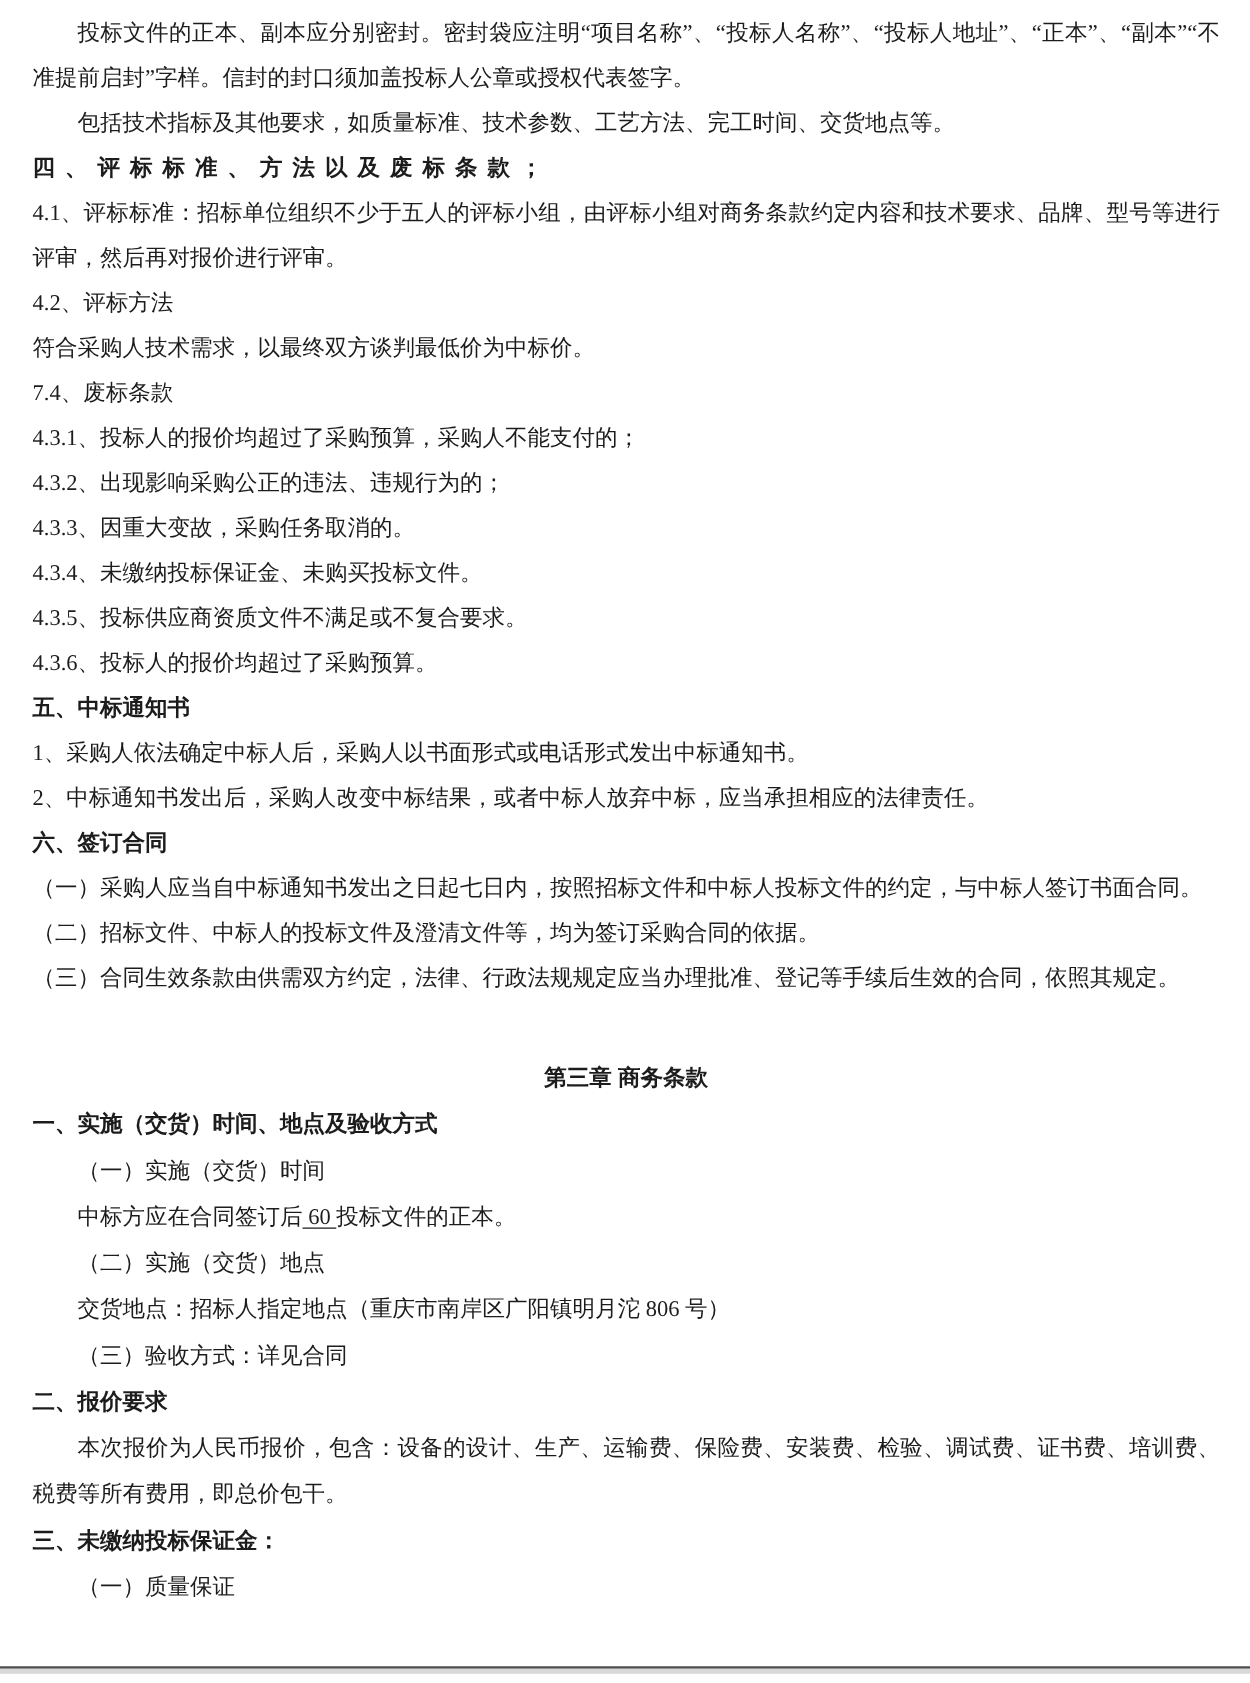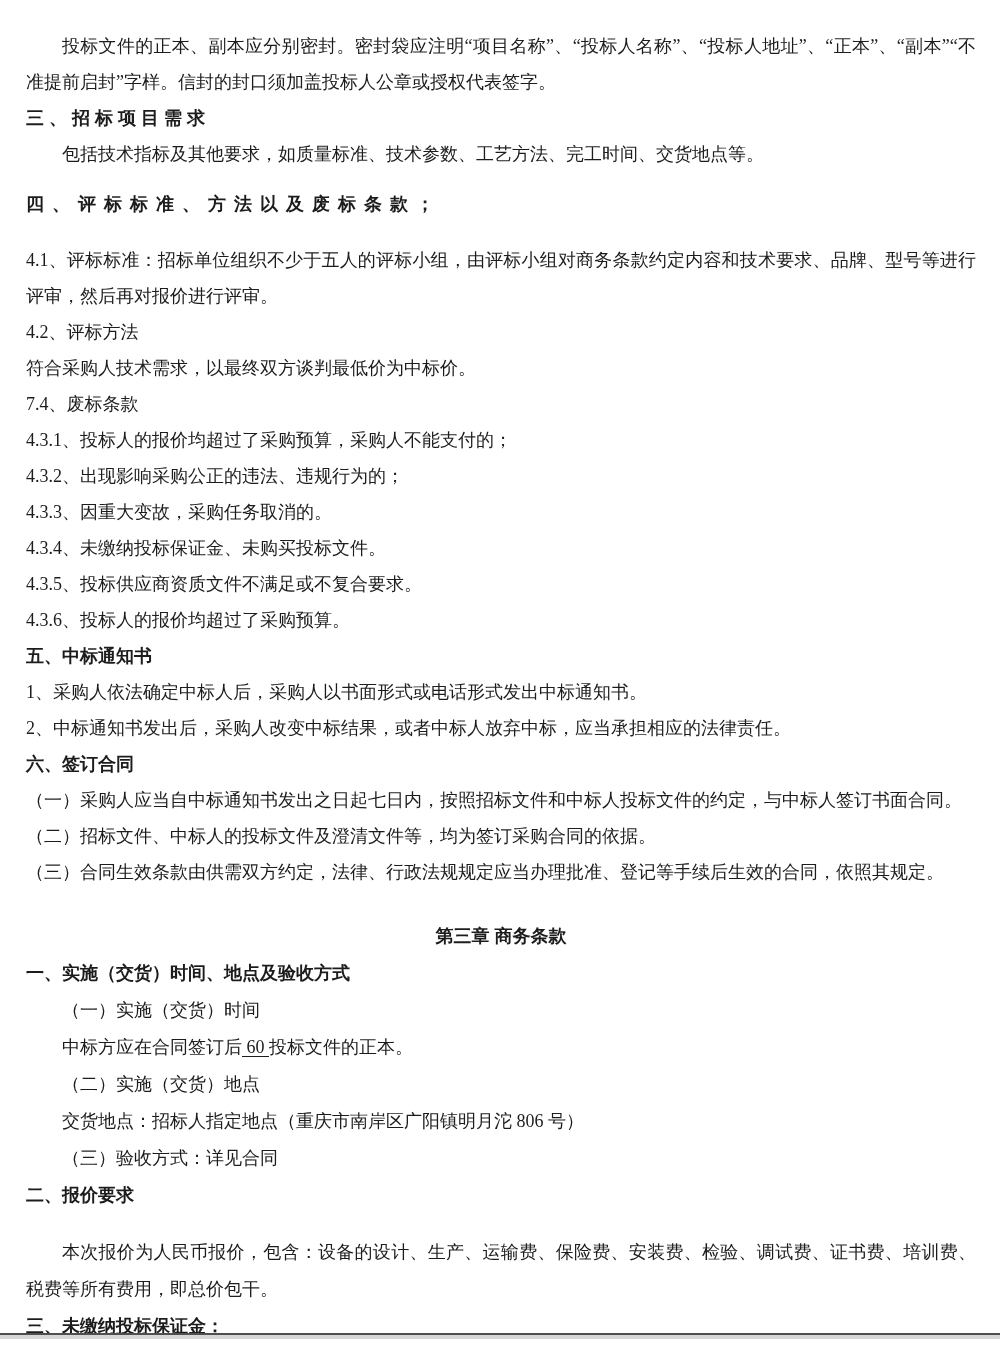--- a/index.html
+++ b/index.html
@@ -26,29 +26,29 @@
   }
   p {
     margin: 0;
     font-size: 18px;
     line-height: 36px;
   }
   .sec-commercial p {
     line-height: 37px;
   }
   .indent { text-indent: 2em; }
-  .just { text-align: justify; word-break: break-all; margin-top: 20px; }
+  .just { text-align: justify; word-break: break-all; }
   .hd {
     font-family: "Liberation Sans", "DejaVu Sans", sans-serif;
     font-weight: bold;
   }
   .sp1 { letter-spacing: 5px; }
-  .sp2 { letter-spacing: 8px; margin-top: 14px; }
+  .sp2 { letter-spacing: 8px; }
   .center { text-align: center; text-indent: 0; }
-  .gap-ch { margin-top: 28px; }
+  .gap-ch { margin-top: 44px; }
   .u {
     text-decoration: underline;
     text-underline-offset: 3px;
   }
   .bottom-rule {
     position: absolute;
     left: 0;
     top: 1333px;
     width: 1000px;
     height: 2px;
@@ -63,21 +63,20 @@
     background: #d8d8d8;
   }
 </style>
 </head>
 <body>
 
 <div class="page">
 
   <p class="indent just">投标文件的正本、副本应分别密封。密封袋应注明“项目名称”、“投标人名称”、“投标人地址”、“正本”、“副本”“不准提前启封”字样。信封的封口须加盖投标人公章或授权代表签字。</p>
 
-  <p class="hd sp1">三、招标项目需求</p>
 
   <p class="indent">包括技术指标及其他要求，如质量标准、技术参数、工艺方法、完工时间、交货地点等。</p>
 
   <p class="hd sp2">四、评标标准、方法以及废标条款；</p>
 
   <p class="just">4.1、评标标准：招标单位组织不少于五人的评标小组，由评标小组对商务条款约定内容和技术要求、品牌、型号等进行评审，然后再对报价进行评审。</p>
 
   <p>4.2、评标方法</p>
 
   <p>符合采购人技术需求，以最终双方谈判最低价为中标价。</p>

